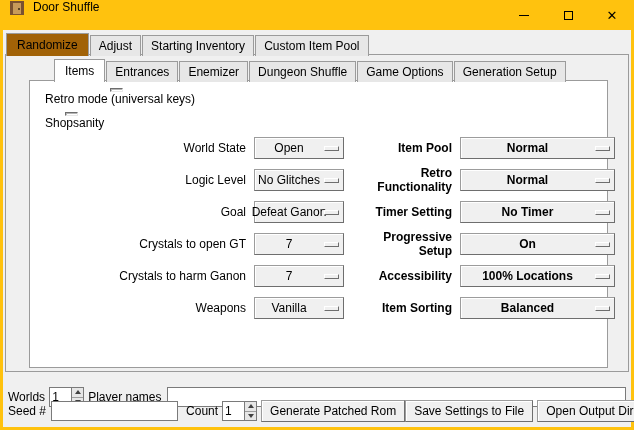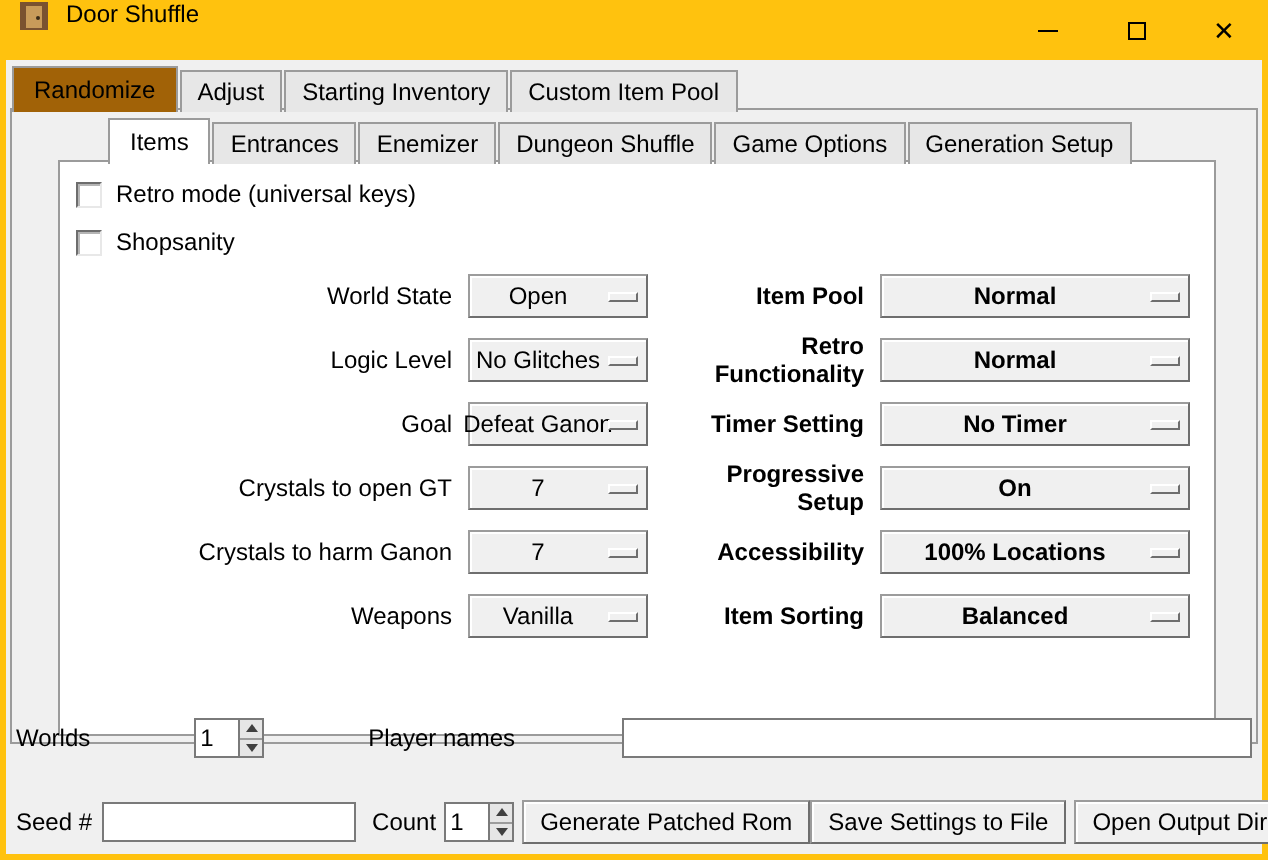--- a/index.html
+++ b/index.html
@@ -42,51 +42,51 @@
   .inner-tabs .tab.selected { background: #ffffff; margin-left: 24px; }
   .outer-panel {
     position: absolute; top: 24px; left: 2px; right: 2px; height: 318px;
     border: 1px solid #9b9b9b; background: #f0f0f0;
   }
   .inner-panel {
     position: absolute; top: 25px; left: 23px; width: 579px; height: 288px;
     border: 1px solid #9b9b9b; background: #ffffff;
   }
   
-  .check-row { position: absolute; left: 8px; display: flex; align-items: center; height: 18px; }
+  .check-row { position: absolute; left: 8px; display: flex; align-items: center; height: 18px; flex-direction: column; }
   .checkbox {
     width: 13px; height: 13px; background: #fff;
     border: 1px solid; border-color: #6d6d6d #e8e8e8 #e8e8e8 #6d6d6d;
     box-shadow: inset 1px 1px 0 #b5b5b5;
   }
   .check-label { margin-left: 7px; }
   
   .col { position: absolute; top: 56px; }
   .col-left { left: 0; }
   .col-right { left: 300px; font-weight: bold; }
-  .setting-row { display: flex; align-items: center; height: 22px; margin-bottom: 10px; }
+  .setting-row { display: flex; align-items: center; height: 22px; margin-bottom: 10px; padding-left: 20px; }
   .setting-label { text-align: right; padding-right: 8px; }
   .col-left .setting-label { width: 204px; }
   .col-right .setting-label { width: 110px; }
   .dropdown {
     position: relative; height: 22px; background: #f0f0f0;
     border: 1px solid #9c9c9c; border-right-color: #6e6e6e; border-bottom-color: #6e6e6e;
     box-shadow: inset 1px 1px 0 #ffffff;
     display: flex; align-items: center; justify-content: center; cursor: default;
   }
   .col-left .dropdown { width: 90px; }
   .col-right .dropdown { width: 155px; }
   .dropdown-value { padding-right: 20px; white-space: nowrap; }
   .dropdown-indicator {
     position: absolute; right: 4px; top: 8px; width: 15px; height: 5px;
     background: #f0f0f0; border: 1px solid; border-color: #ffffff #6e6e6e #6e6e6e #ffffff;
   }
   
   .bottom-row { position: absolute; left: 5px; right: 5px; height: 22px; display: flex; align-items: center; }
-  .row-worlds { top: 328px; gap: 48px; }
+  .row-worlds { top: 356px; }
   .row-seed { top: 370px; }
   .lbl { white-space: nowrap; }
   .entry {
     height: 20px; background: #fff; border: 1px solid #7a7a7a;
     font: 12px "Liberation Sans", sans-serif; padding: 0 3px; outline: none;
   }
   .spinbox { display: flex; height: 20px; margin: 0 4px; }
   .spin-input { width: 22px; height: 20px; background: #fff; border: 1px solid #7a7a7a; border-right: none;
     font: 12px "Liberation Sans", sans-serif; padding: 0 2px; outline: none; }
   .spin-btns { display: flex; flex-direction: column; width: 13px; border: 1px solid #7a7a7a; }

